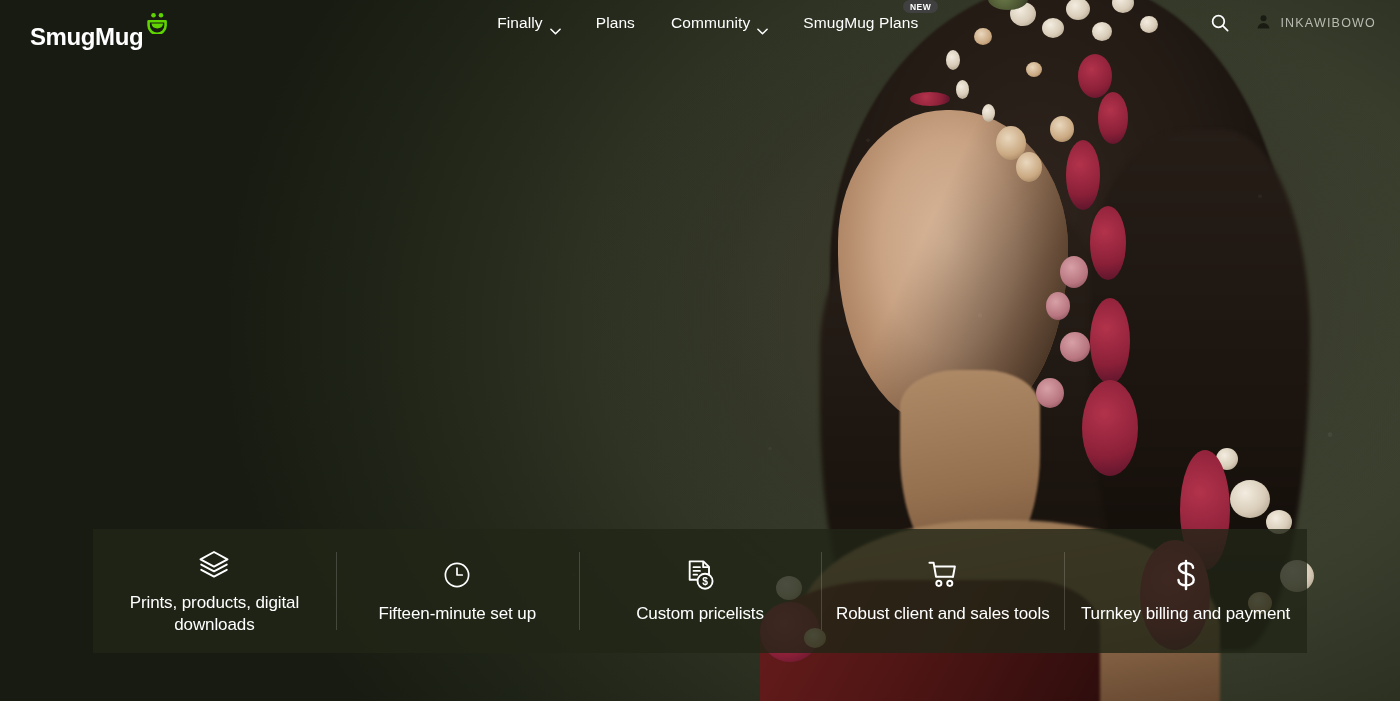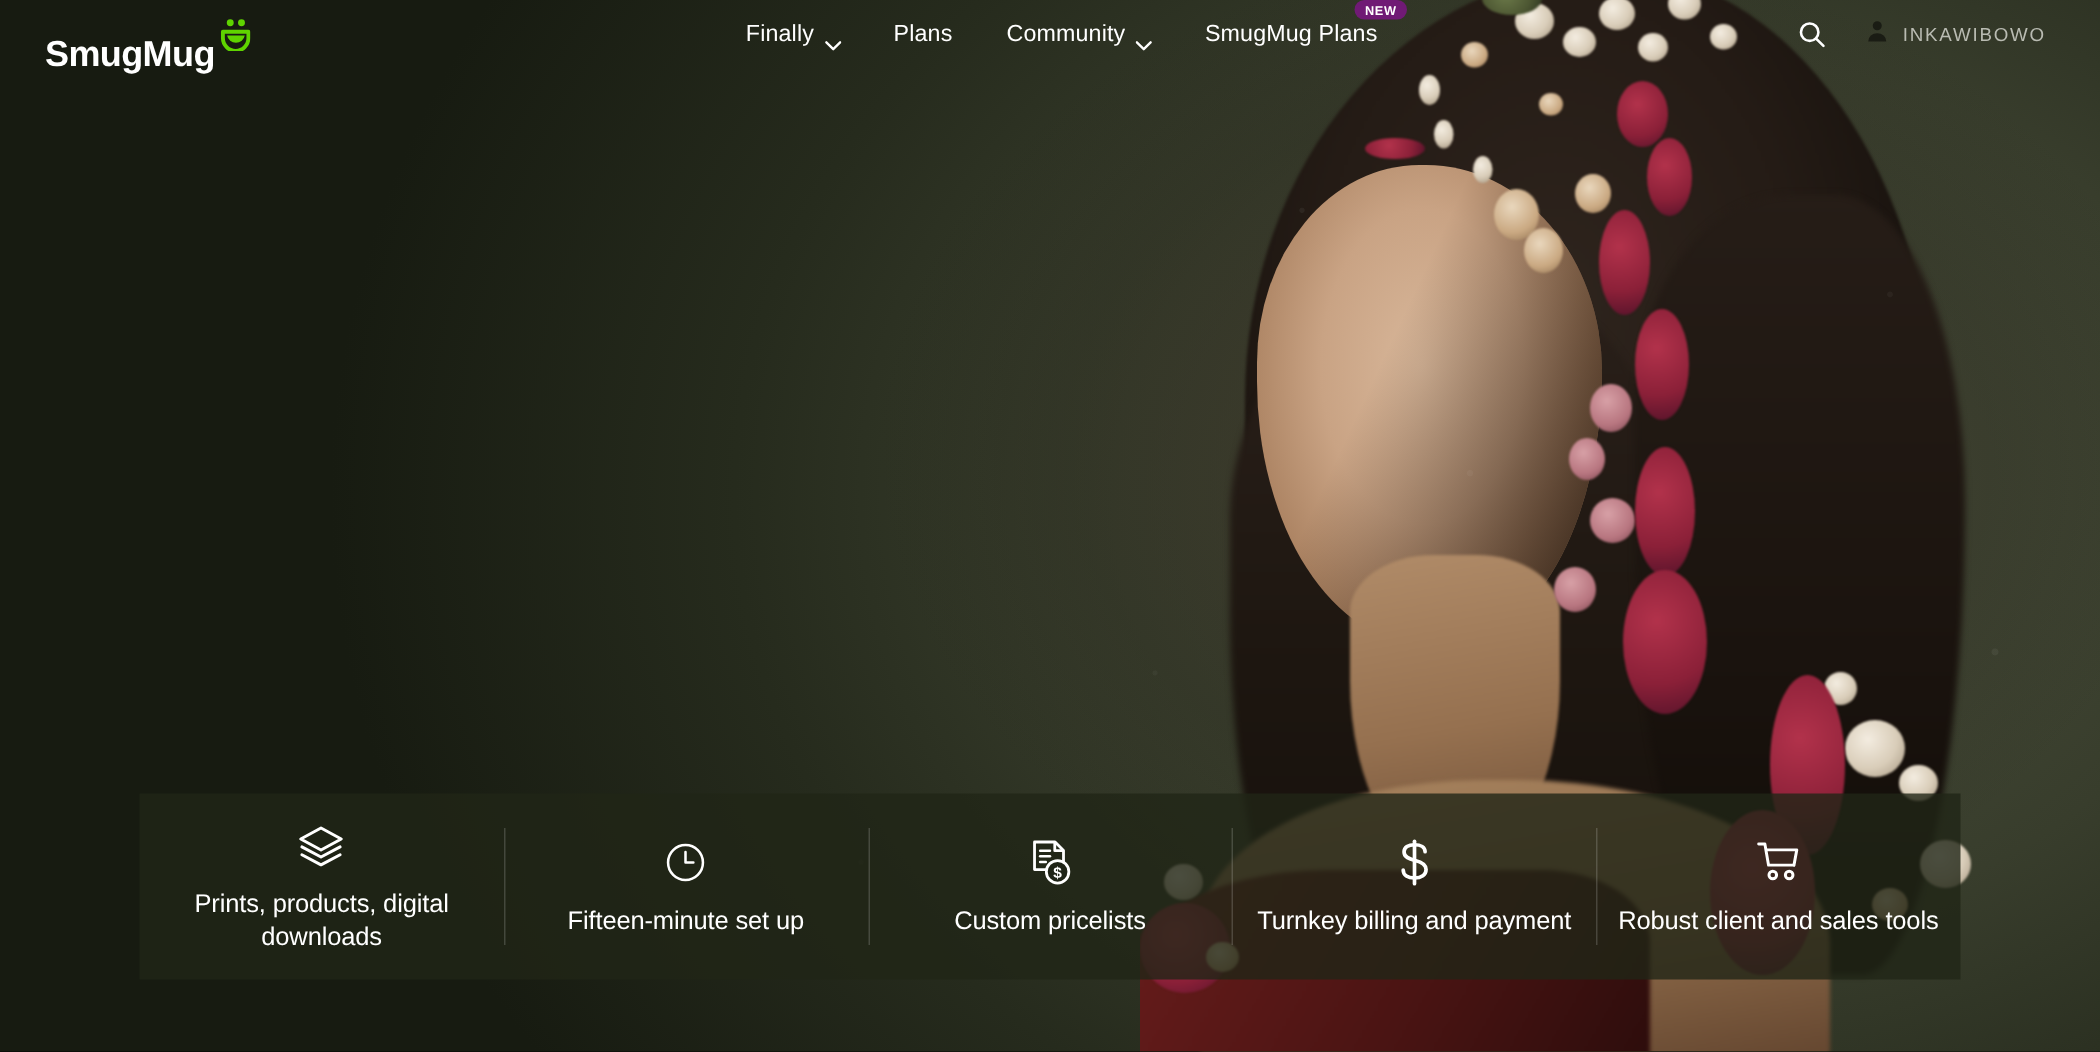--- a/index.html
+++ b/index.html
@@ -173,33 +173,33 @@
   }
   .chev {
     width: 10px; height: 6px;
     display: inline-block;
     position: relative;
     top: 1px;
   }
   .badge-new {
     position: absolute;
     top: -14px; right: -20px;
-    background: #701a75;
+    background: #404040;
     color: #ffffff;
     font-size: 8.5px;
     font-weight: 700;
     letter-spacing: 0.5px;
     padding: 2.5px 7px 2px;
     border-radius: 9px;
     line-height: 1;
   }
 
   .nav-right {
     margin-left: auto;
-    margin-right: 36px;
+    margin-right: 24px;
     display: flex;
     align-items: center;
     gap: 26px;
   }
   .search-btn { cursor: pointer; display: flex; align-items: center; }
   .user-area {
     display: flex;
     align-items: center;
     gap: 9px;
     cursor: pointer;
@@ -444,35 +444,35 @@
           <line x1="9" y1="16.6" x2="13" y2="16.6" stroke="#ffffff" stroke-width="1.8" stroke-linecap="round"></line>
           <circle cx="21.4" cy="23.6" r="8" fill="#1f2417" stroke="#ffffff" stroke-width="2"></circle>
           <text x="21.4" y="27.8" font-family="Liberation Sans, sans-serif" font-size="11" font-weight="700" fill="#ffffff" text-anchor="middle">$</text>
         </svg>
       </span>
       <span class="feature-label">Custom pricelists</span>
     </div>
 
     <div class="feature-item">
       <span class="feature-icon">
-        <svg viewBox="0 0 26 34" width="26" height="32">
-          <line x1="13" y1="2" x2="13" y2="32" stroke="#ffffff" stroke-width="2.6" stroke-linecap="round"></line>
-          <path d="M20.5 9.4 C20.5 6 17.4 4.4 13 4.4 C8.6 4.4 5.6 6.2 5.6 9.6 C5.6 13.4 9.4 14.6 13.4 15.6 C17.6 16.6 21.2 18 21.2 22 C21.2 25.8 17.8 28 13 28 C8.2 28 5 26 5 22.4" fill="none" stroke="#ffffff" stroke-width="2.6" stroke-linecap="round" stroke-linejoin="round"></path>
-        </svg>
-      </span>
-      <span class="feature-label">Turnkey billing and payment</span>
-    </div>
-
-    <div class="feature-item">
-      <span class="feature-icon">
         <svg viewBox="0 0 34 30" width="32" height="29">
           <path d="M2.6 2.4 H7 L9.6 17.4 H27.4" fill="none" stroke="#ffffff" stroke-width="2.1" stroke-linecap="round" stroke-linejoin="round"></path>
           <path d="M8.2 6.6 H29.6 L27.6 17.4" fill="none" stroke="#ffffff" stroke-width="2.1" stroke-linecap="round" stroke-linejoin="round"></path>
           <circle cx="12.6" cy="24.4" r="2.7" fill="none" stroke="#ffffff" stroke-width="2.1"></circle>
           <circle cx="24.2" cy="24.4" r="2.7" fill="none" stroke="#ffffff" stroke-width="2.1"></circle>
         </svg>
       </span>
       <span class="feature-label">Robust client and sales tools</span>
     </div>
 
+    <div class="feature-item">
+      <span class="feature-icon">
+        <svg viewBox="0 0 26 34" width="26" height="32">
+          <line x1="13" y1="2" x2="13" y2="32" stroke="#ffffff" stroke-width="2.6" stroke-linecap="round"></line>
+          <path d="M20.5 9.4 C20.5 6 17.4 4.4 13 4.4 C8.6 4.4 5.6 6.2 5.6 9.6 C5.6 13.4 9.4 14.6 13.4 15.6 C17.6 16.6 21.2 18 21.2 22 C21.2 25.8 17.8 28 13 28 C8.2 28 5 26 5 22.4" fill="none" stroke="#ffffff" stroke-width="2.6" stroke-linecap="round" stroke-linejoin="round"></path>
+        </svg>
+      </span>
+      <span class="feature-label">Turnkey billing and payment</span>
+    </div>
+
   </div>
 
 </div>
 
 </body></html>

